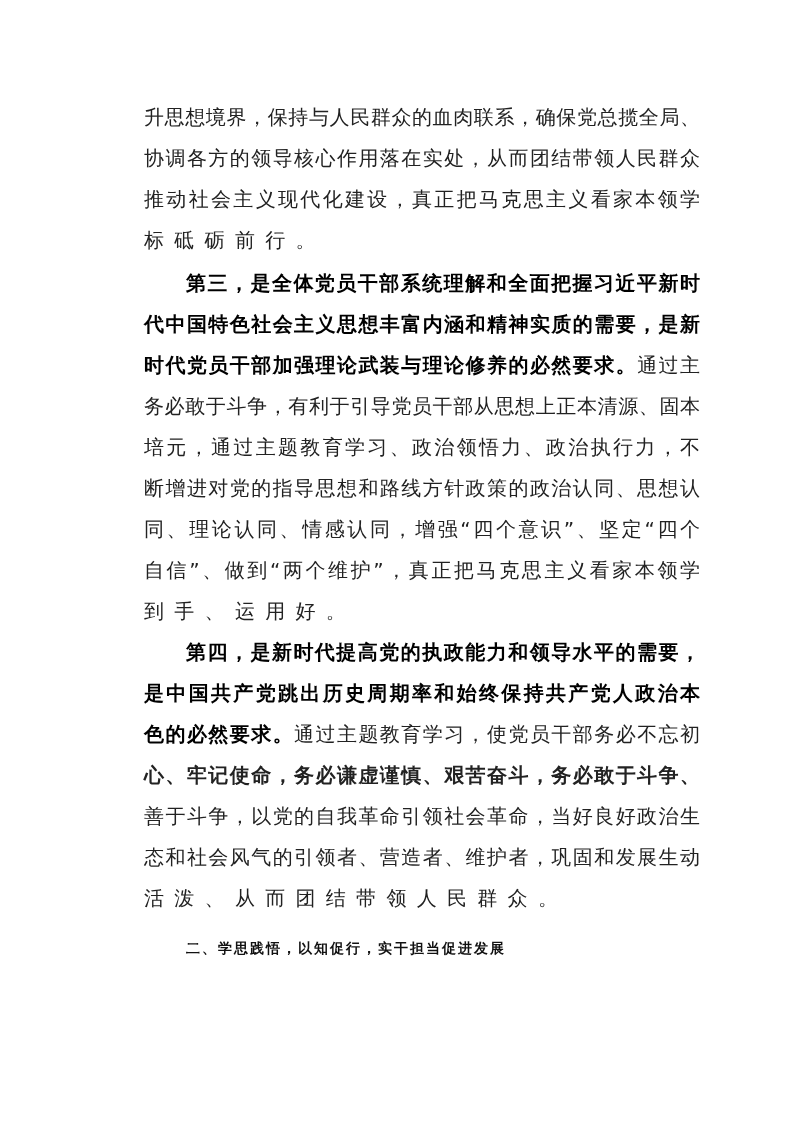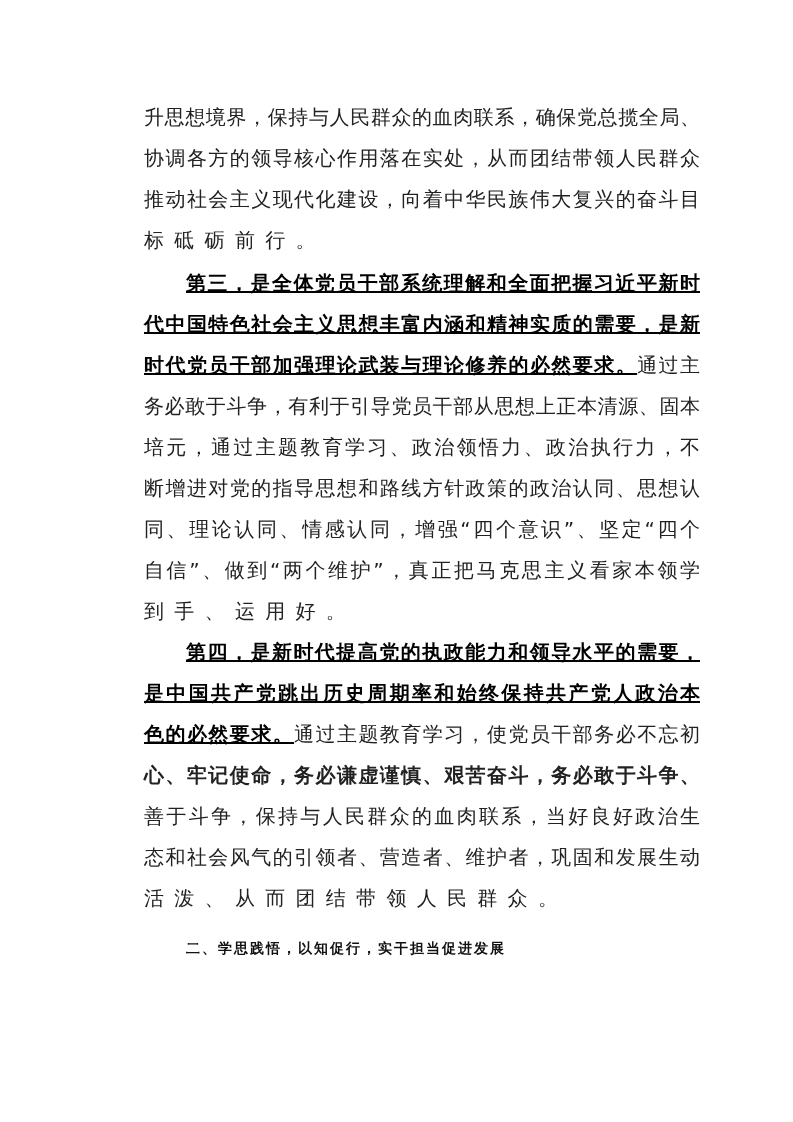--- a/index.html
+++ b/index.html
@@ -4,44 +4,44 @@
 <style>
   html, body { margin: 0; padding: 0; background: #ffffff; }
   body { width: 793px; height: 1122px; position: relative; overflow: hidden;
          font-family: "DejaVu Sans", "Liberation Sans", sans-serif; color: #111; }
   .page { position: absolute; left: 0; top: 0; width: 793px; height: 1008px; background: #fff; margin-left: 24px; }
   .line { position: absolute; left: 120px; width: 556px; height: 30px;
           font-size: 20px; line-height: 30px; white-space: nowrap;
           text-align: justify; text-align-last: justify; color: #222; }
   .line.last { text-align-last: left; letter-spacing: 10.3px; font-family: Liberation Serif, serif; }
   .line.indent { left: 162px; width: 514px; }
-  .b { font-weight: bold; color: #000; text-decoration: underline; }
+  .b { font-weight: bold; color: #000; }
   .heading { position: absolute; left: 162px; top: 933px; font-size: 14px; line-height: 30px;
              font-weight: bold; color: #111; letter-spacing: 2px; white-space: nowrap; }
 </style>
 </head>
 <body>
 
 <div class="page">
   <div id="body-text">
       <div class="line" style="top: 102px;"><span>升思想境界，保持与人民群众的血肉联系，确保党总揽全局、</span></div>
       <div class="line" style="top: 143px;"><span>协调各方的领导核心作用落在实处，从而团结带领人民群众</span></div>
-      <div class="line" style="top: 184px;"><span>推动社会主义现代化建设，向着中华民族伟大复兴的奋斗目</span></div>
+      <div class="line" style="top: 184px;"><span>推动社会主义现代化建设，真正把马克思主义看家本领学</span></div>
       <div class="line last" style="top: 225px;"><span>标砥砺前行。</span></div>
       <div class="line indent" style="top: 268px;"><span class="b">第三，是全体党员干部系统理解和全面把握习近平新时</span></div>
       <div class="line" style="top: 309px;"><span class="b">代中国特色社会主义思想丰富内涵和精神实质的需要，是新</span></div>
       <div class="line" style="top: 350px;"><span class="b">时代党员干部加强理论武装与理论修养的必然要求。</span><span>通过主</span></div>
       <div class="line" style="top: 391px;"><span>务必敢于斗争，有利于引导党员干部从思想上正本清源、固本</span></div>
       <div class="line" style="top: 432px;"><span>培元，通过主题教育学习、政治领悟力、政治执行力，不</span></div>
       <div class="line" style="top: 473px;"><span>断增进对党的指导思想和路线方针政策的政治认同、思想认</span></div>
       <div class="line" style="top: 514px;"><span>同、理论认同、情感认同，增强“四个意识”、坚定“四个</span></div>
       <div class="line" style="top: 555px;"><span>自信”、做到“两个维护”，真正把马克思主义看家本领学</span></div>
       <div class="line last" style="top: 596px;"><span>到手、运用好。</span></div>
       <div class="line indent" style="top: 637px;"><span class="b">第四，是新时代提高党的执政能力和领导水平的需要，</span></div>
       <div class="line" style="top: 678px;"><span class="b">是中国共产党跳出历史周期率和始终保持共产党人政治本</span></div>
       <div class="line" style="top: 719px;"><span class="b">色的必然要求。</span><span>通过主题教育学习，使党员干部务必不忘初</span></div>
       <div class="line" style="top: 760px; font-weight: bold;"><span>心、牢记使命，务必谦虚谨慎、艰苦奋斗，务必敢于斗争、</span></div>
-      <div class="line" style="top: 801px;"><span>善于斗争，保持与人民群众的血肉联系，当好良好政治生</span></div>
+      <div class="line" style="top: 801px;"><span>善于斗争，以党的自我革命引领社会革命，当好良好政治生</span></div>
       <div class="line" style="top: 842px;"><span>态和社会风气的引领者、营造者、维护者，巩固和发展生动</span></div>
       <div class="line last" style="top: 883px;"><span>活泼、从而团结带领人民群众。</span></div>
     </div>
   <div class="heading">二、学思践悟，以知促行，实干担当促进发展</div>
 </div>
 
 </body></html>

